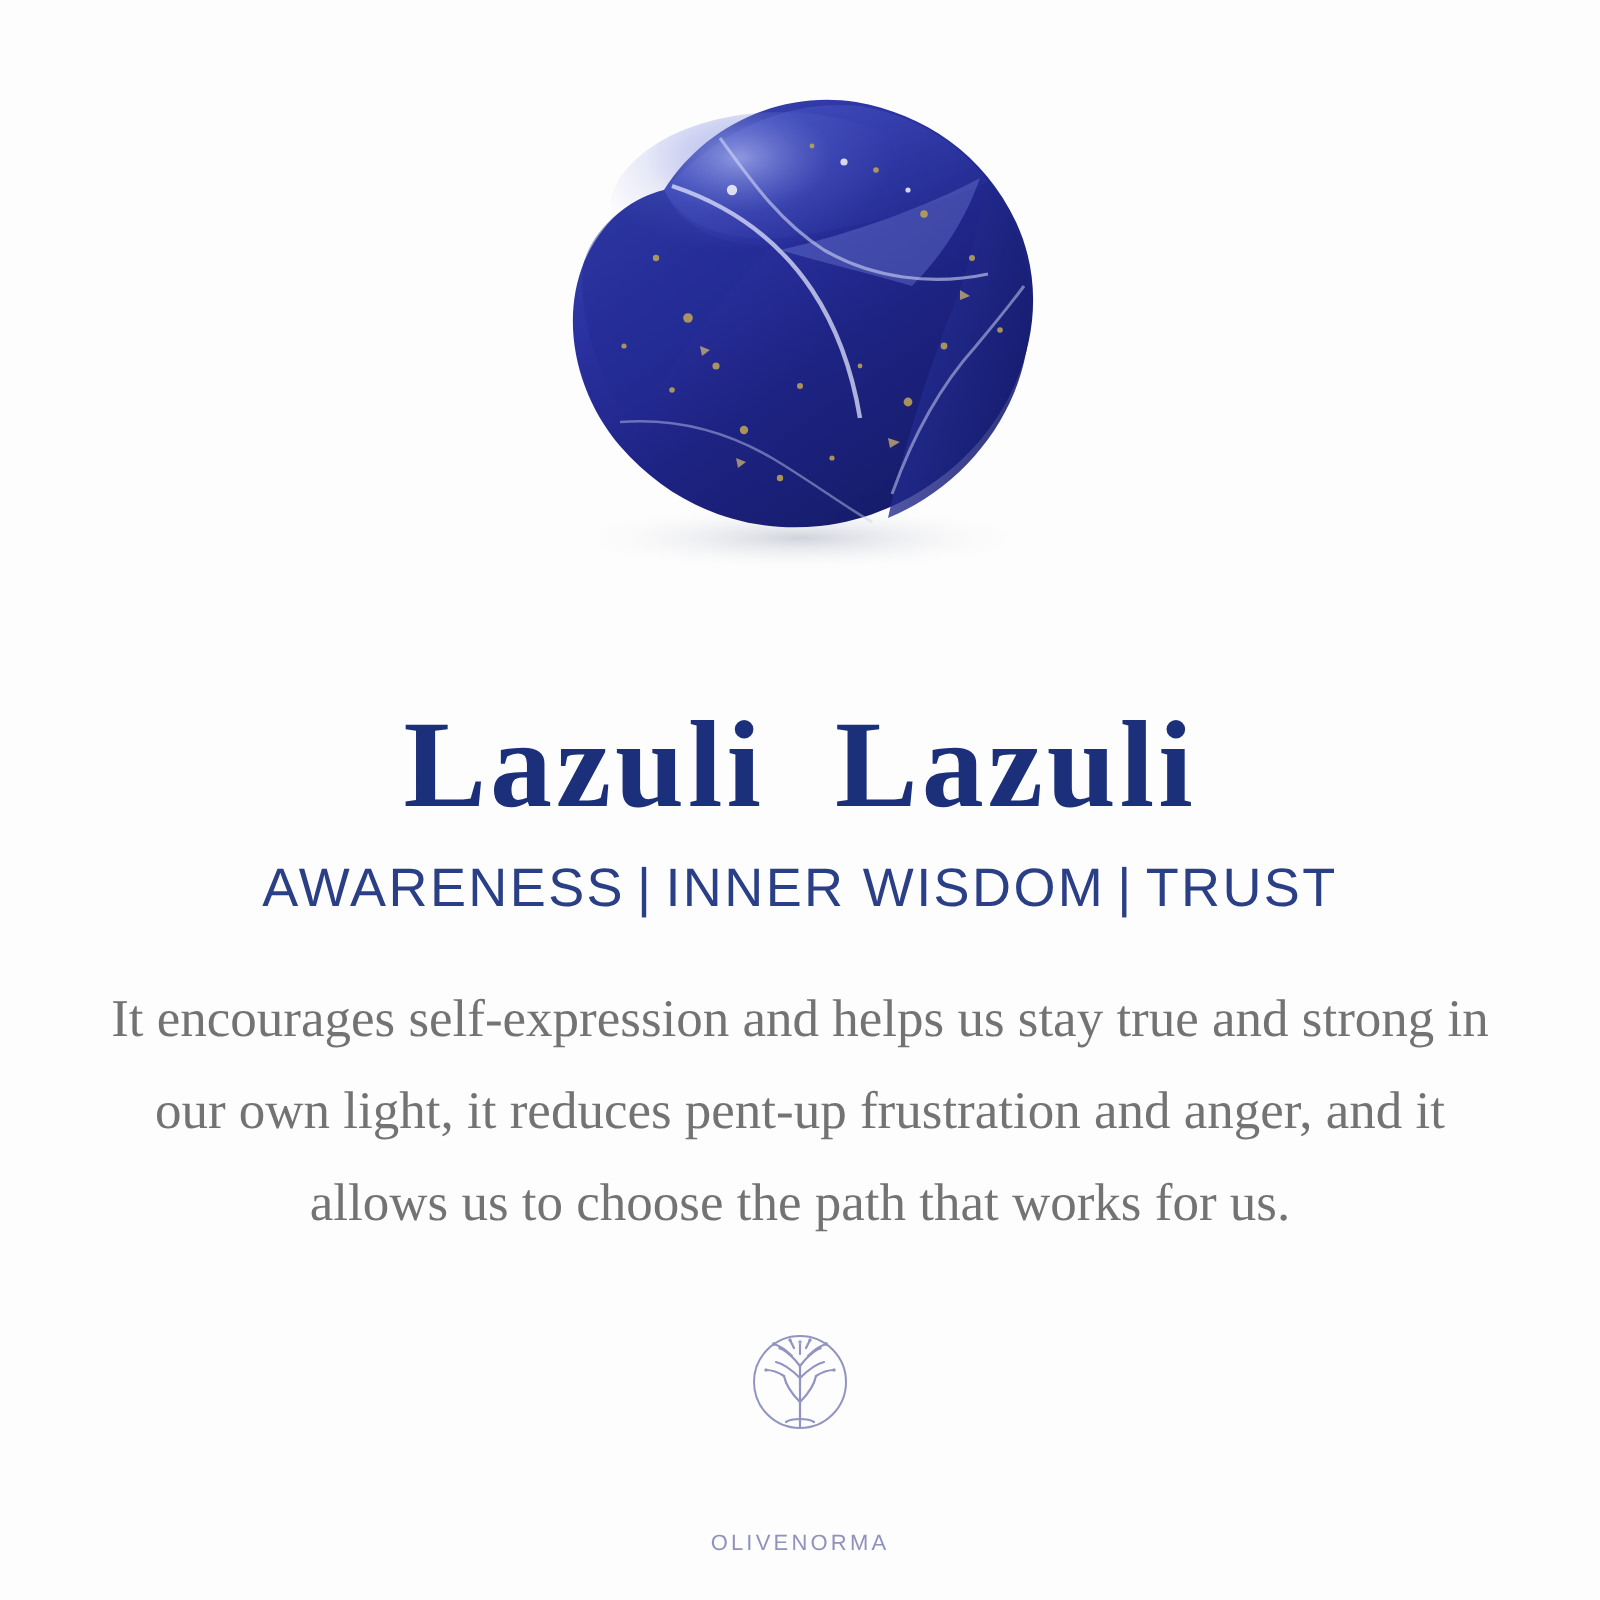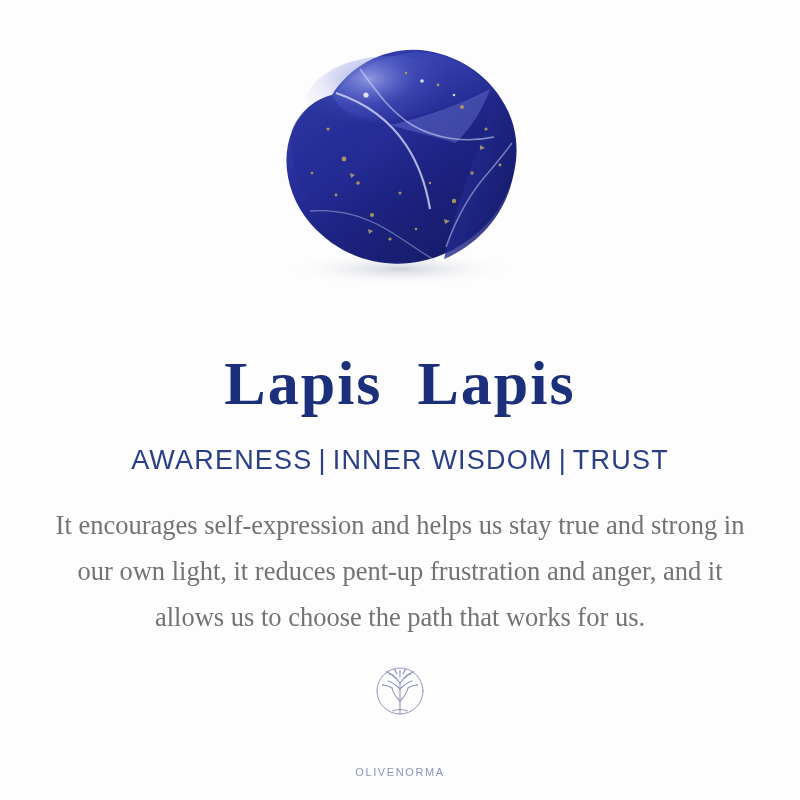--- a/index.html
+++ b/index.html
@@ -47,21 +47,21 @@
     margin-top: 24px;
     line-height: 1;
     text-align: center;
     white-space: pre;
   }
   .keywords {
     font-family: "Liberation Sans", sans-serif;
     font-size: 27px;
     letter-spacing: 1.2px;
     color: #2a3f86;
-    margin-top: 31px;
+    margin-top: 15px;
     text-align: left;
     font-weight: 400;
   }
   .keywords .sep {
     color: #2a3f86;
     padding: 0 6px;
   }
   .description {
     width: 720px;
     margin-top: 26px;
@@ -173,21 +173,21 @@
       </g>
 
       <g fill="#ffffff" opacity="0.8">
         <circle cx="126" cy="62" r="2.6"></circle>
         <circle cx="182" cy="48" r="1.8"></circle>
         <circle cx="214" cy="62" r="1.3"></circle>
       </g>
     </svg>
   </div>
 
-  <div class="title">Lapis  Lapis</div>
+  <div class="title">Lazuli  Lazuli</div>
 
   <div class="keywords">
     <span>AWARENESS</span><span class="sep">|</span><span>INNER WISDOM</span><span class="sep">|</span><span>TRUST</span>
   </div>
 
   <div class="description">It encourages self-expression and helps us stay true and strong in our own light, it reduces pent-up frustration and anger, and it allows us to choose the path that works for us.</div>
 
   <div class="logo-wrap">
     <svg width="62" height="66" viewBox="0 0 62 66">
       <g stroke="#9194c0" fill="none" stroke-width="1.1" stroke-linecap="round">

